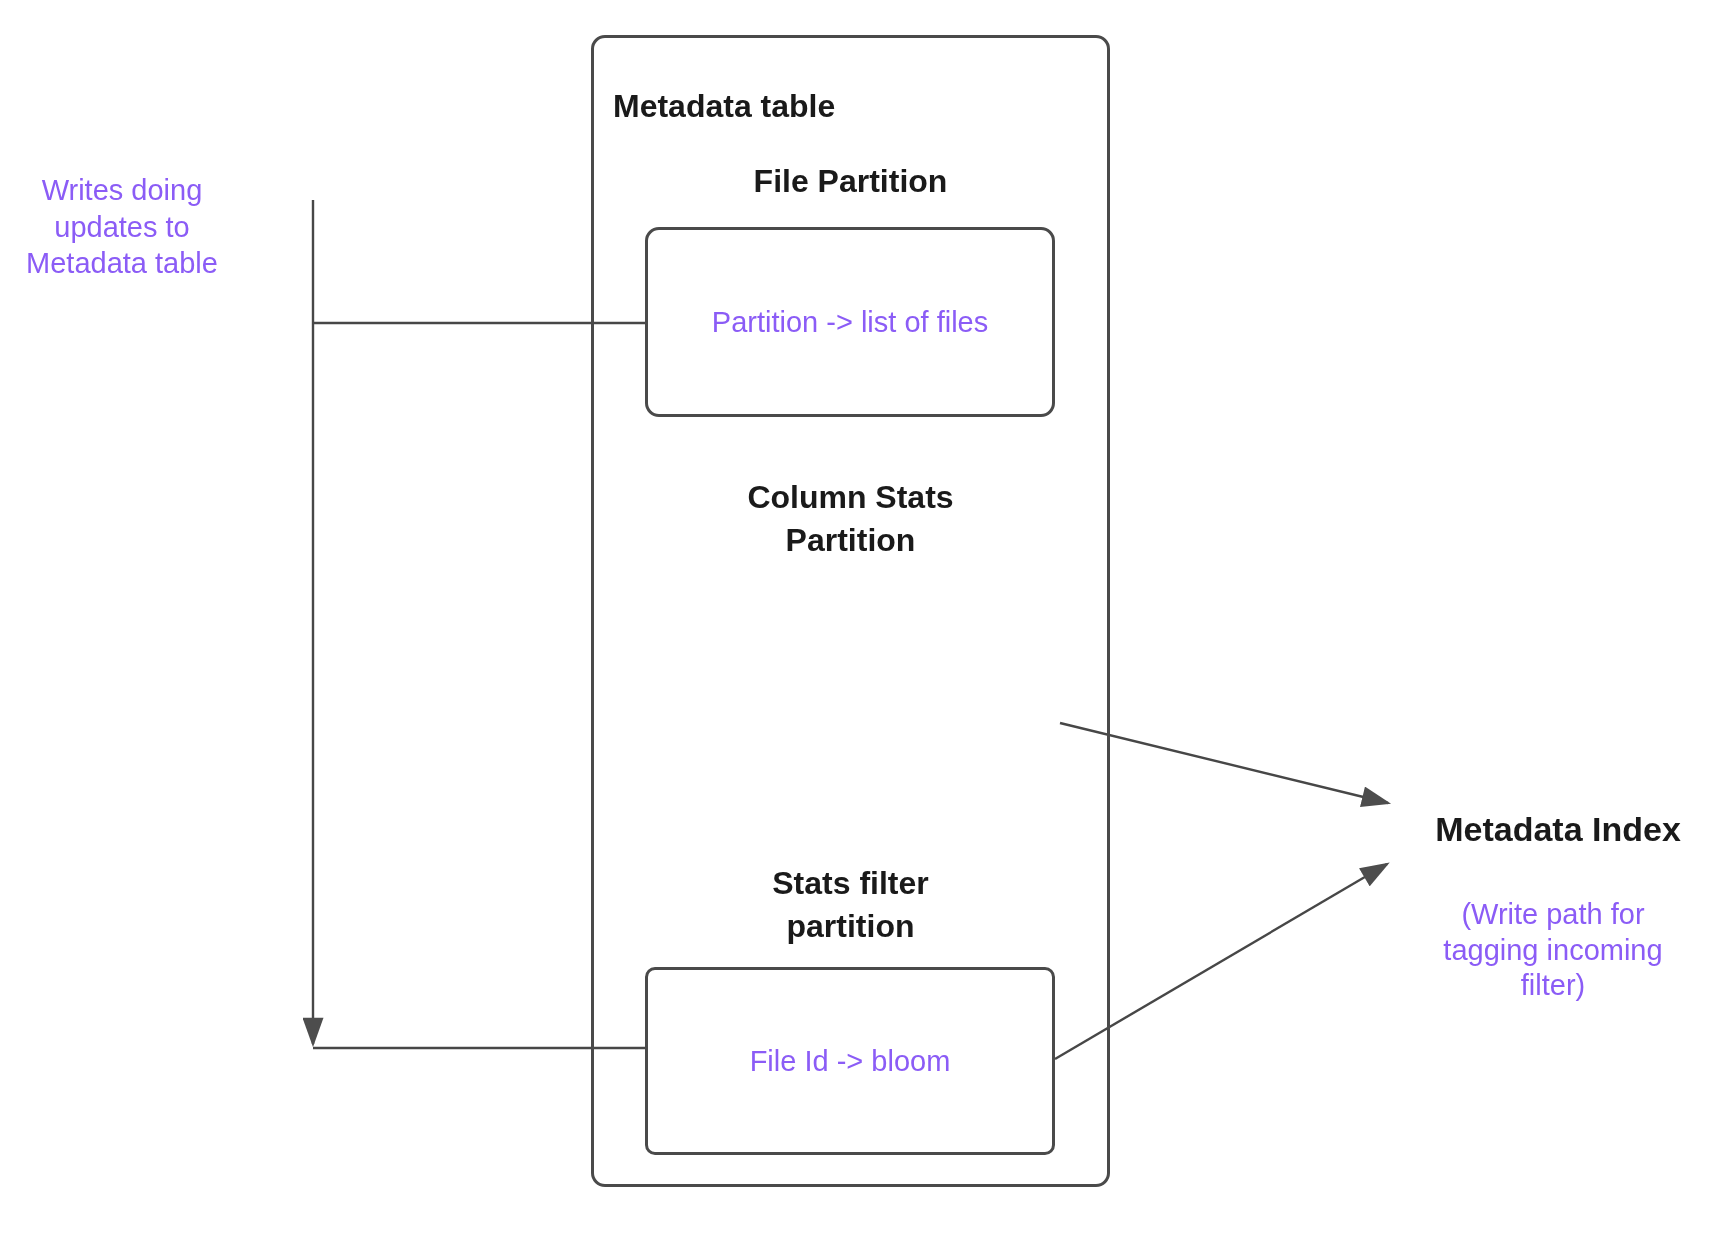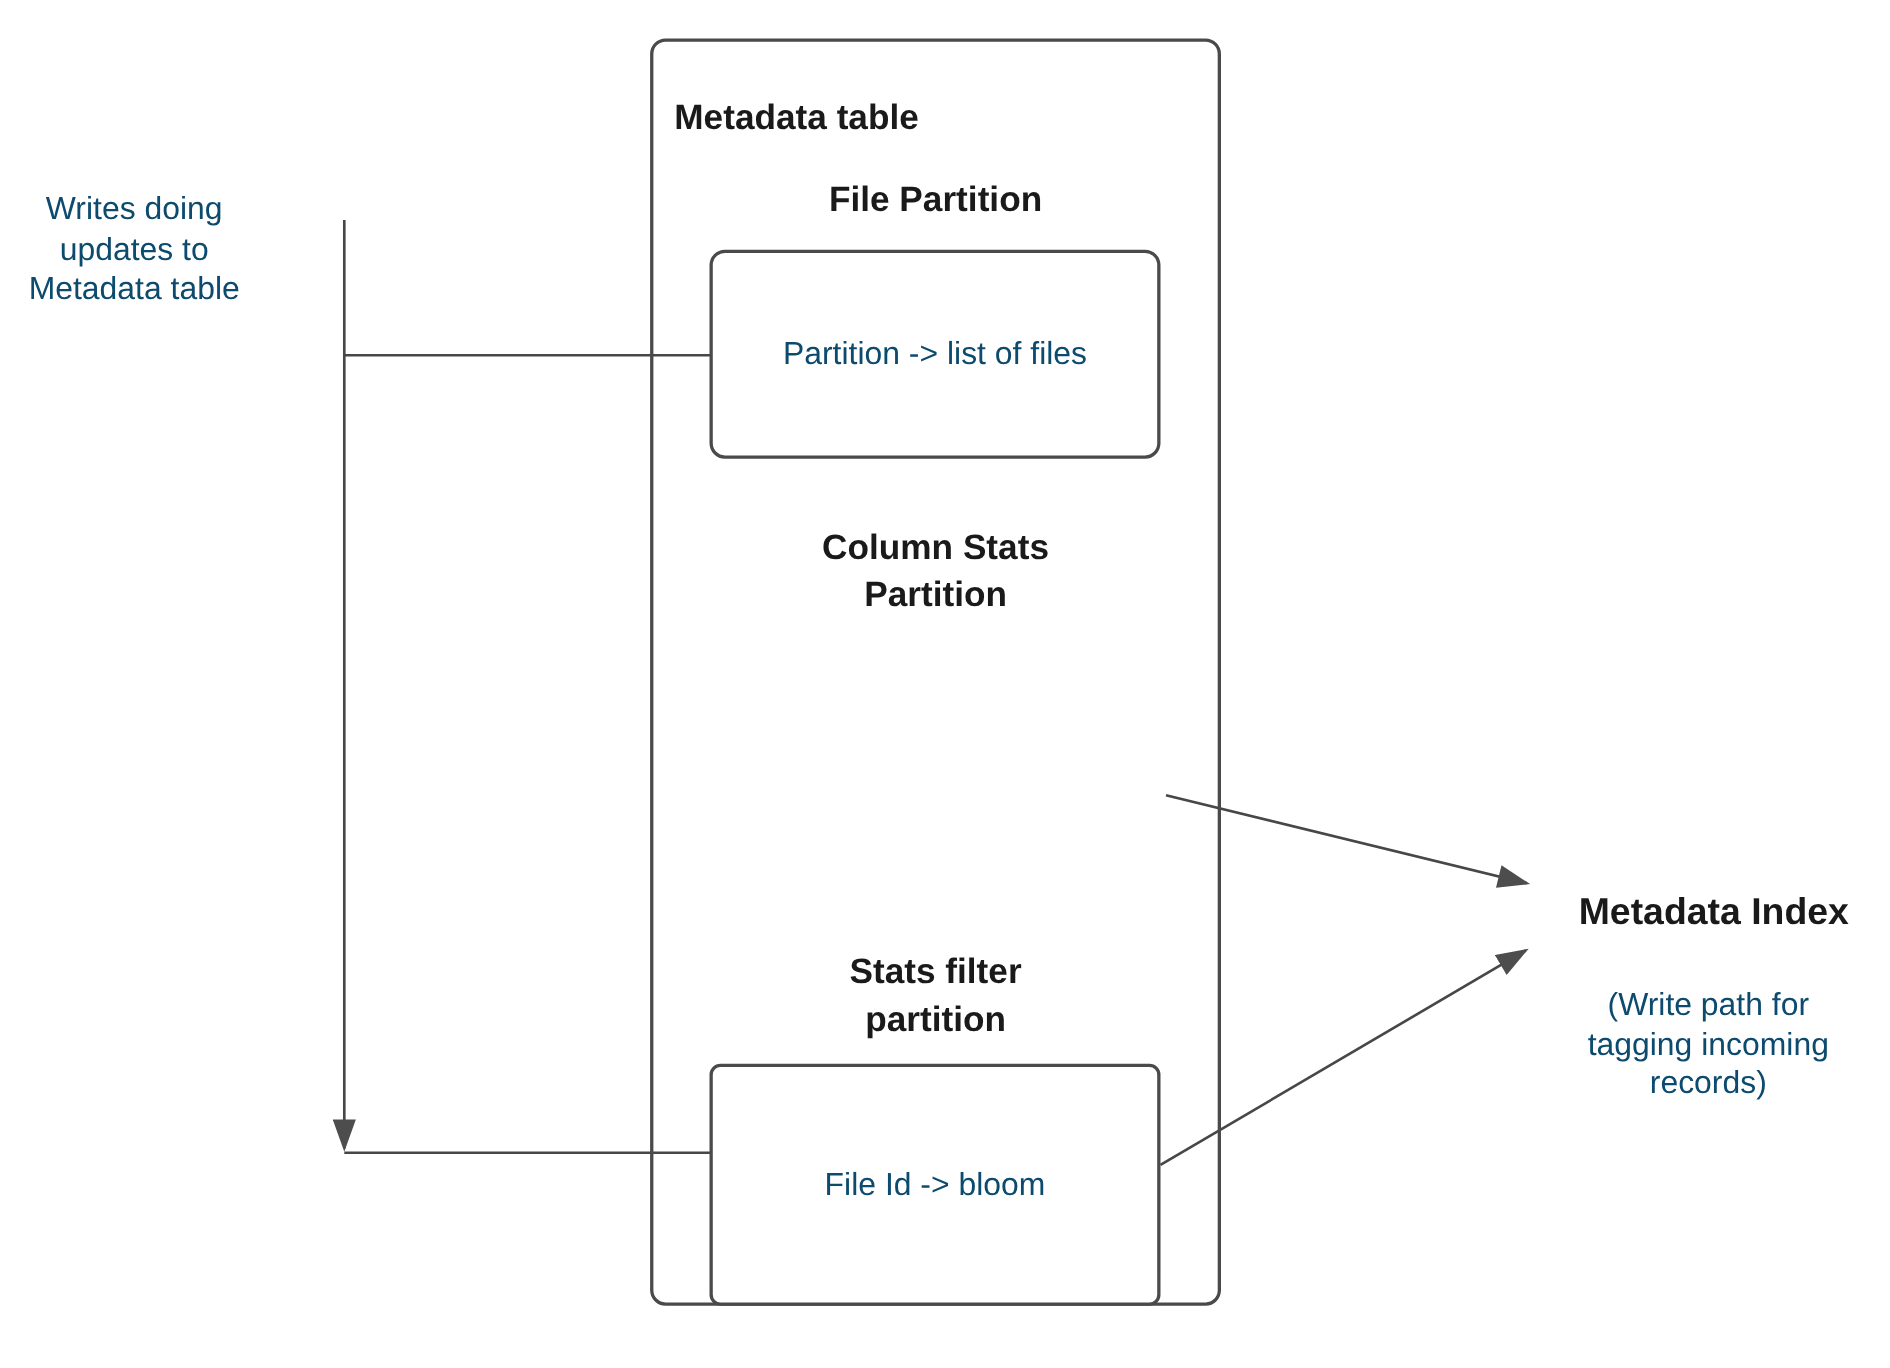--- a/index.html
+++ b/index.html
@@ -3,21 +3,21 @@
 <meta charset="utf-8">
 <style>
   html,body { margin:0; padding:0; background:#ffffff; }
   .stage {
     position:relative; width:1718px; height:1244px; background:#ffffff;
     font-family:"Liberation Sans", sans-serif; color:#262626; overflow:hidden;
   }
   .abs { position:absolute; }
   .pre { white-space:pre-wrap; }
   .heading { font-weight:bold; color:#1a1a1a; }
-  .body-text { font-size:29px; color:#0c4a6e; }
+  .body-text { font-size:29px; color:#8b5cf6; }
   .connector-layer { position:absolute; left:0; top:0; width:1718px; height:1244px; pointer-events:none; }
   .connector-layer line { stroke:#474747; stroke-width:2.4; fill:none; }
 
   .left-annotation {
     left:17px; top:172px; width:210px; text-align:center;
     font-size:29px; line-height:36.5px;
   }
 
   .outer-box {
     left:591px; top:35px; width:519px; height:1152px;
@@ -34,21 +34,21 @@
   .h-bloom { top:862px; }
 
   .inner-box {
     left:645px; width:410px; box-sizing:border-box;
     border:3px solid #4a4a4a; border-radius:10px; background:#ffffff;
     display:flex; align-items:center; justify-content:center; text-align:center;
     line-height:38px;
   }
   .b-files { top:227px; height:190px;border-radius:14px; }
   .b-colstats { top:583px; height:190px; border:4px solid #1d1d1d; }
-  .b-bloom { top:967px; height:220px; }
+  .b-bloom { top:967px; height:188px; }
 
   .index-title { left:1392px; top:810px; width:332px; text-align:center; font-size:34px; }
   .index-subtitle { left:1403px; top:897px; width:300px; text-align:center; line-height:35.5px; }
 </style>
 </head>
 <body>
 
 <div class="stage">
 
   <svg class="connector-layer" viewBox="0 0 1718 1244" xmlns="http://www.w3.org/2000/svg">
@@ -82,15 +82,15 @@
 
   <div class="abs section-heading heading pre h-bloom">Stats filter
 partition</div>
   <div class="abs inner-box b-bloom">
     <span class="pre body-text">File Id -&gt; bloom</span>
   </div>
 
   <div class="abs index-title heading">Metadata Index</div>
   <div class="abs index-subtitle pre body-text">(Write path for
 tagging incoming
-records)</div>
+filter)</div>
 
 </div>
 
 </body></html>

